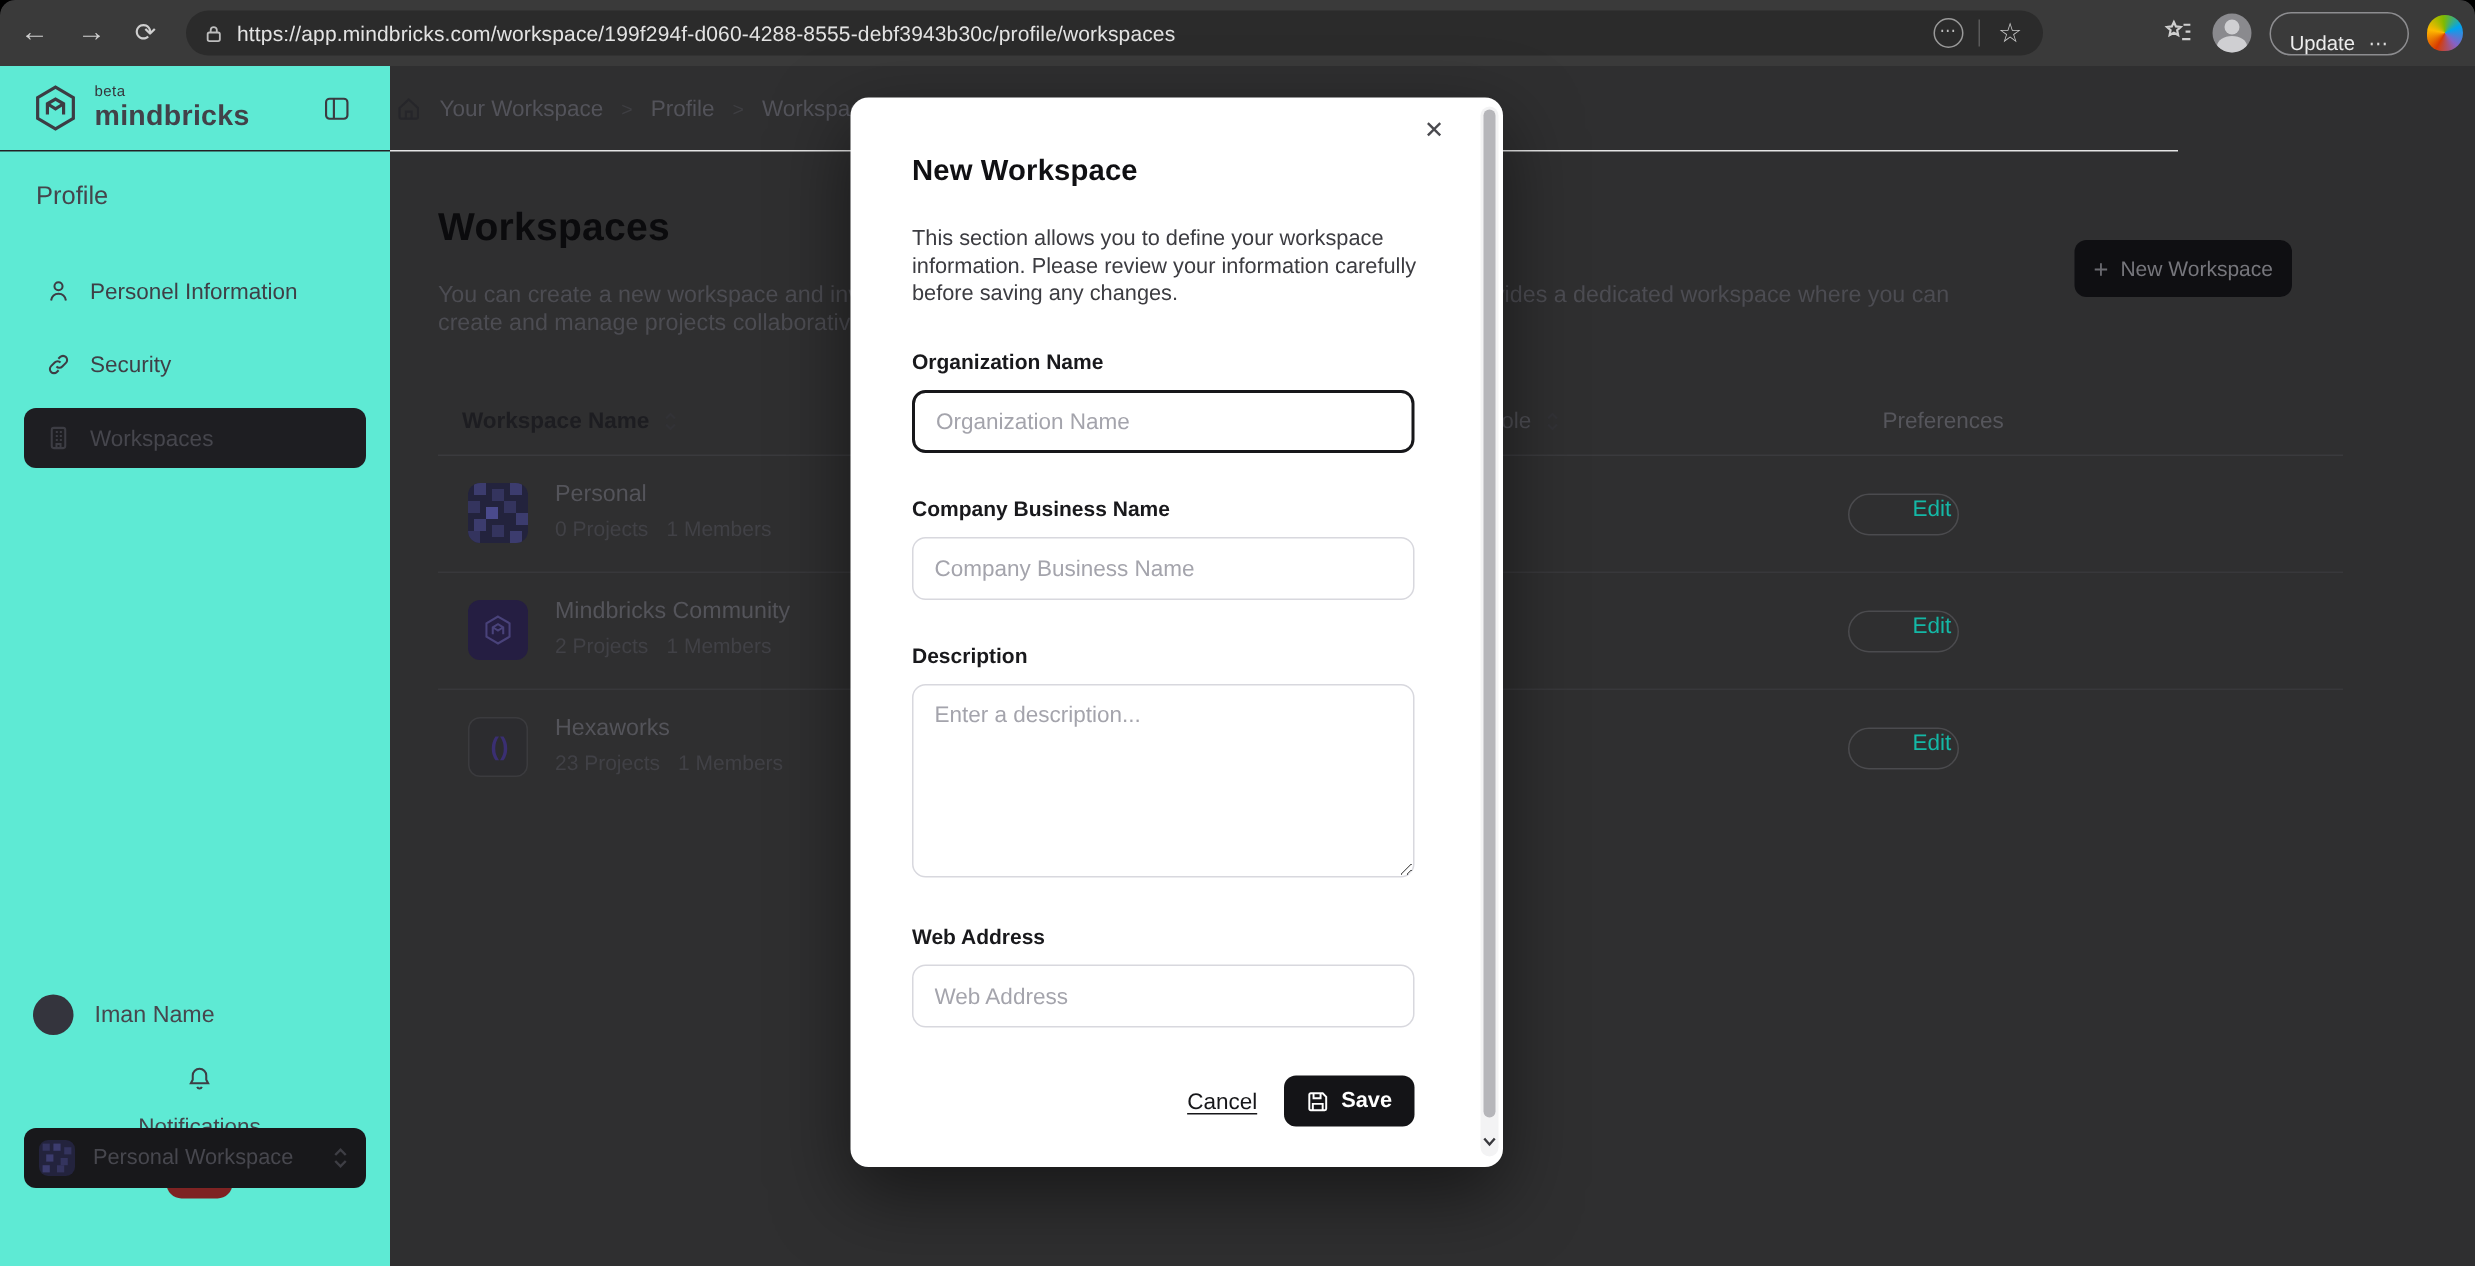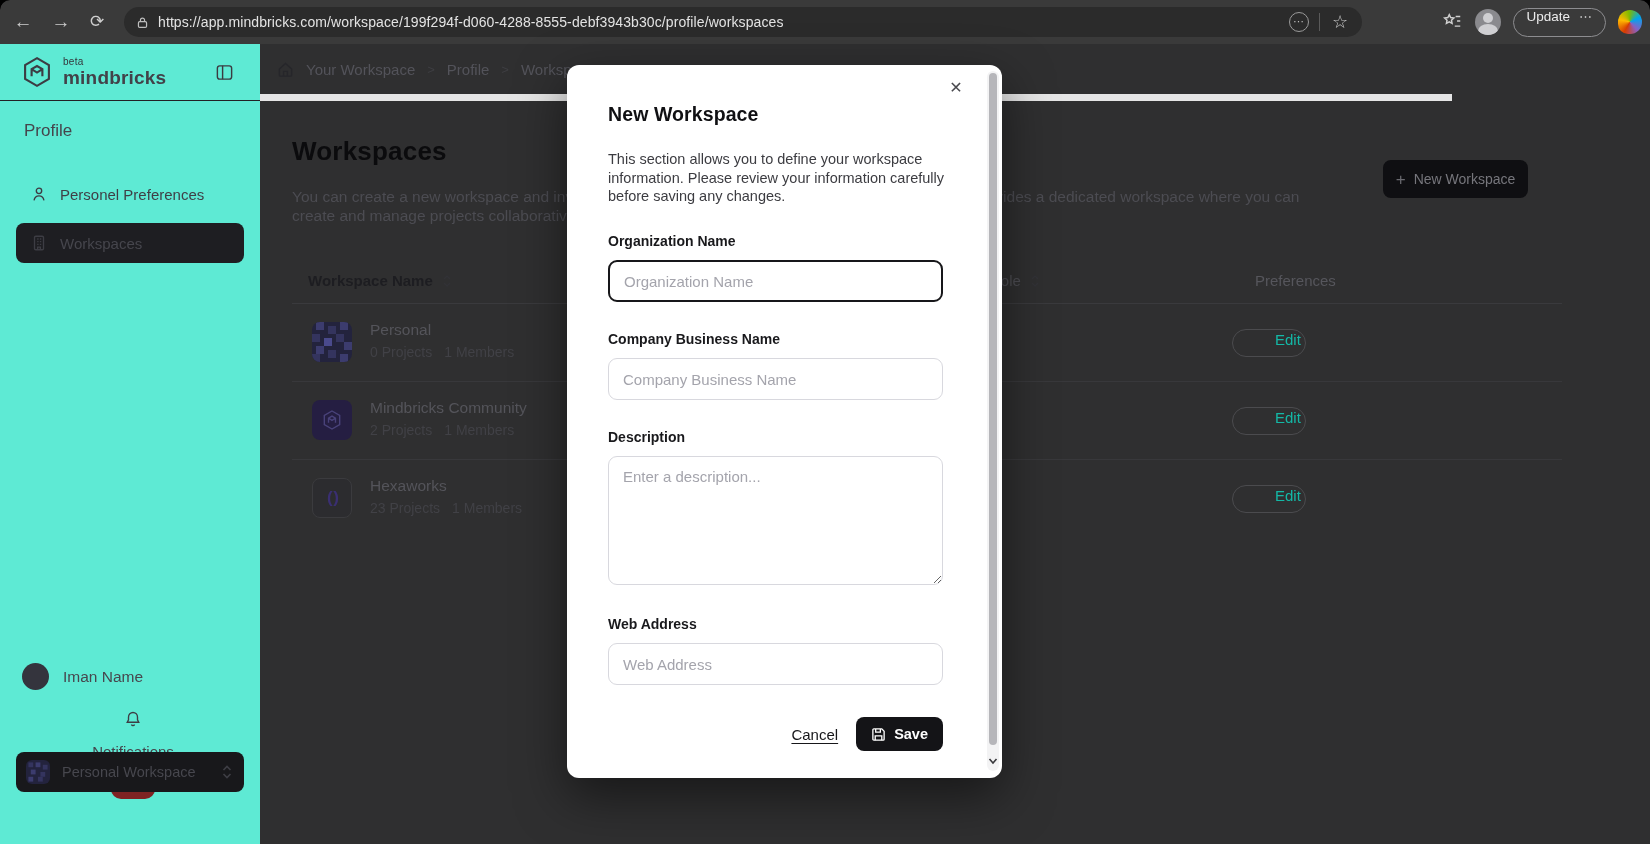--- a/index.html
+++ b/index.html
@@ -15,21 +15,21 @@
   .url-text { color:#e3e3e3; font-size:14px; white-space:nowrap; overflow:hidden; flex:1 1 auto; letter-spacing:0.1px; }
   .url-right { display:flex; align-items:center; gap:10px; flex:0 0 auto; }
   .dots-circle { width:20px; height:20px; border:1.5px solid #9a9a9a; border-radius:50%; color:#bdbdbd; font-size:11px; line-height:17px; text-align:center; letter-spacing:1px; }
   .url-divider { width:1px; height:18px; background:#5a5a5a; }
   .star-ico { width:20px; height:20px; color:#c7c7c7; font-size:18px; line-height:20px; text-align:center; }
   .browser-right { position:absolute; right:8px; top:6px; height:32px; display:flex; align-items:center; gap:12px; }
   .collections-ico { width:22px; height:22px; color:#cfcfcf; }
   .browser-avatar { width:26px; height:26px; border-radius:50%; background:#8a8a8e; position:relative; overflow:hidden; }
   .browser-avatar::before { content:""; position:absolute; left:8px; top:4px; width:10px; height:10px; border-radius:50%; background:#cfcfd2; }
   .browser-avatar::after { content:""; position:absolute; left:3px; top:15px; width:20px; height:14px; border-radius:50%; background:#cfcfd2; }
-  .update-btn { height:29px; border:1px solid #8d8d90; border-radius:15px; display:flex; align-items:flex-start; gap:9px; padding:0 12px; color:#ececec; font-size:13.5px; cursor:pointer; background:transparent; }
+  .update-btn { height:29px; border:1px solid #8d8d90; border-radius:15px; display:flex; align-items:flex-end; gap:9px; padding:0 12px; color:#ececec; font-size:13.5px; cursor:pointer; background:transparent; }
   .update-dots { letter-spacing:1px; font-size:13px; color:#dcdcdc; }
   .copilot-ico { width:24px; height:24px; border-radius:50% 50% 50% 42%; background:conic-gradient(from 210deg,#d83b01,#ffb900,#7fba00,#00a4ef,#8661c5,#d83b01); }
 
   
   .sidebar { position:absolute; left:0; top:44px; width:260px; height:800px; background:#5eead4; }
   .sidebar-header { position:relative; height:57px; border-bottom:1px solid #222225; }
   .brand { position:absolute; left:20px; top:11px; display:flex; align-items:flex-end; gap:9px; }
   .brand-logo { width:34px; height:34px; color:#3c3c43; }
   .brand-textwrap { padding-bottom:2px; }
   .brand-beta { font-size:10px; color:#35353b; line-height:10px; margin-bottom:1px; letter-spacing:0.3px; }
@@ -50,21 +50,21 @@
   .bell-ico { width:18px; height:18px; color:#3d3d44; }
   .notif-label { font-size:15px; color:#43434a; flex:1; }
   .notif-badge { background:#7e2323; color:#c4635f; font-size:16px; border-radius:10px; padding:3px 8px; font-weight:600; }
   .switcher-row { position:absolute; left:16px; top:-92px; width:228px; height:40px; border-radius:8px; display:flex; align-items:center; gap:12px; padding:0 10px; cursor:pointer; background:#18181b; }
   .switcher-avatar { width:24px; height:24px; border-radius:6px; overflow:hidden; flex:0 0 auto; }
   .switcher-label { font-size:14.5px; color:#47474e; flex:1; white-space:nowrap; }
   .chevron-updown { width:14px; height:16px; color:#3e3e45; }
 
   
   .main { position:absolute; left:260px; top:44px; width:1390px; height:800px; background:#2f2f30; }
-  .breadcrumb-bar { position:absolute; left:0; top:0; width:1192px; height:57px; border-bottom:7px solid #e5e5e5; display:flex; align-items:center; padding-left:17px; gap:12px; }
+  .breadcrumb-bar { position:absolute; left:0; top:0; width:1192px; height:57px; border-bottom:1px solid #e5e5e5; display:flex; align-items:center; padding-left:4px; gap:12px; }
   .home-ico { width:17px; height:17px; color:#26262a; }
   .crumb { font-size:15px; color:#53535a; cursor:pointer; white-space:nowrap; }
   .crumb-sep { font-size:13px; color:#3e3e42; }
   .page-title { position:absolute; left:32px; top:92px; font-size:26px; font-weight:700; color:#0b0b0d; letter-spacing:0.2px; }
   .intro { position:absolute; left:32px; top:143px; font-size:15.5px; color:#4c4c52; line-height:19px; white-space:nowrap; }
   .new-ws-btn { position:absolute; right:122px; top:116px; width:145px; height:38px; background:#0f0f12; border:none; border-radius:8px; color:#76767c; font-size:14px; display:flex; align-items:center; justify-content:center; gap:8px; cursor:pointer; font-family:inherit; }
   .plus-glyph { font-size:17px; line-height:17px; color:#6a6a70; }
 
   .table-head { position:absolute; left:32px; top:218px; width:1270px; height:42px; border-bottom:1px solid #3a3a3d; }
   .th-name { position:absolute; left:16px; top:10px; font-size:15px; font-weight:600; color:#1d1d21; display:flex; gap:8px; align-items:center; cursor:pointer; }
@@ -157,21 +157,28 @@
           <path d="M8 3v14"></path>
         </svg>
     </div>
     <div class="sidebar-section-title">Profile</div>
     <div class="nav">
       <div class="nav-item">
         <svg class="nav-ico-s" viewBox="0 0 20 20" fill="none" stroke="currentColor" stroke-width="1.5">
             <circle cx="10" cy="6.5" r="3"></circle>
             <path d="M4.5 17c.6-3.2 2.8-5 5.5-5s4.9 1.8 5.5 5"></path>
           </svg>
-        <span class="nav-label">Personel Preferences</span>
+        <span class="nav-label">Personel Information</span>
+      </div>
+      <div class="nav-item">
+        <svg class="nav-ico-s" viewBox="0 0 20 20" fill="none" stroke="currentColor" stroke-width="1.5">
+            <path d="M8.5 11.5a3 3 0 004.3 0l2.7-2.7a3 3 0 10-4.3-4.3l-1.3 1.3"></path>
+            <path d="M11.5 8.5a3 3 0 00-4.3 0l-2.7 2.7a3 3 0 104.3 4.3l1.3-1.3"></path>
+          </svg>
+        <span class="nav-label">Security</span>
       </div>
       <div class="nav-item active">
         <svg class="nav-ico-s" viewBox="0 0 20 20" fill="none" stroke="currentColor" stroke-width="1.5">
             <rect x="5" y="2.5" width="10" height="15" rx="1.5"></rect>
             <path d="M8 5.5h1.5M11 5.5h1.5M8 8.5h1.5M11 8.5h1.5M8 11.5h1.5M11 11.5h1.5M8.5 17.5v-3h3v3"></path>
           </svg>
         <span class="nav-label">Workspaces</span>
       </div>
     </div>
     <div class="sidebar-footer">

